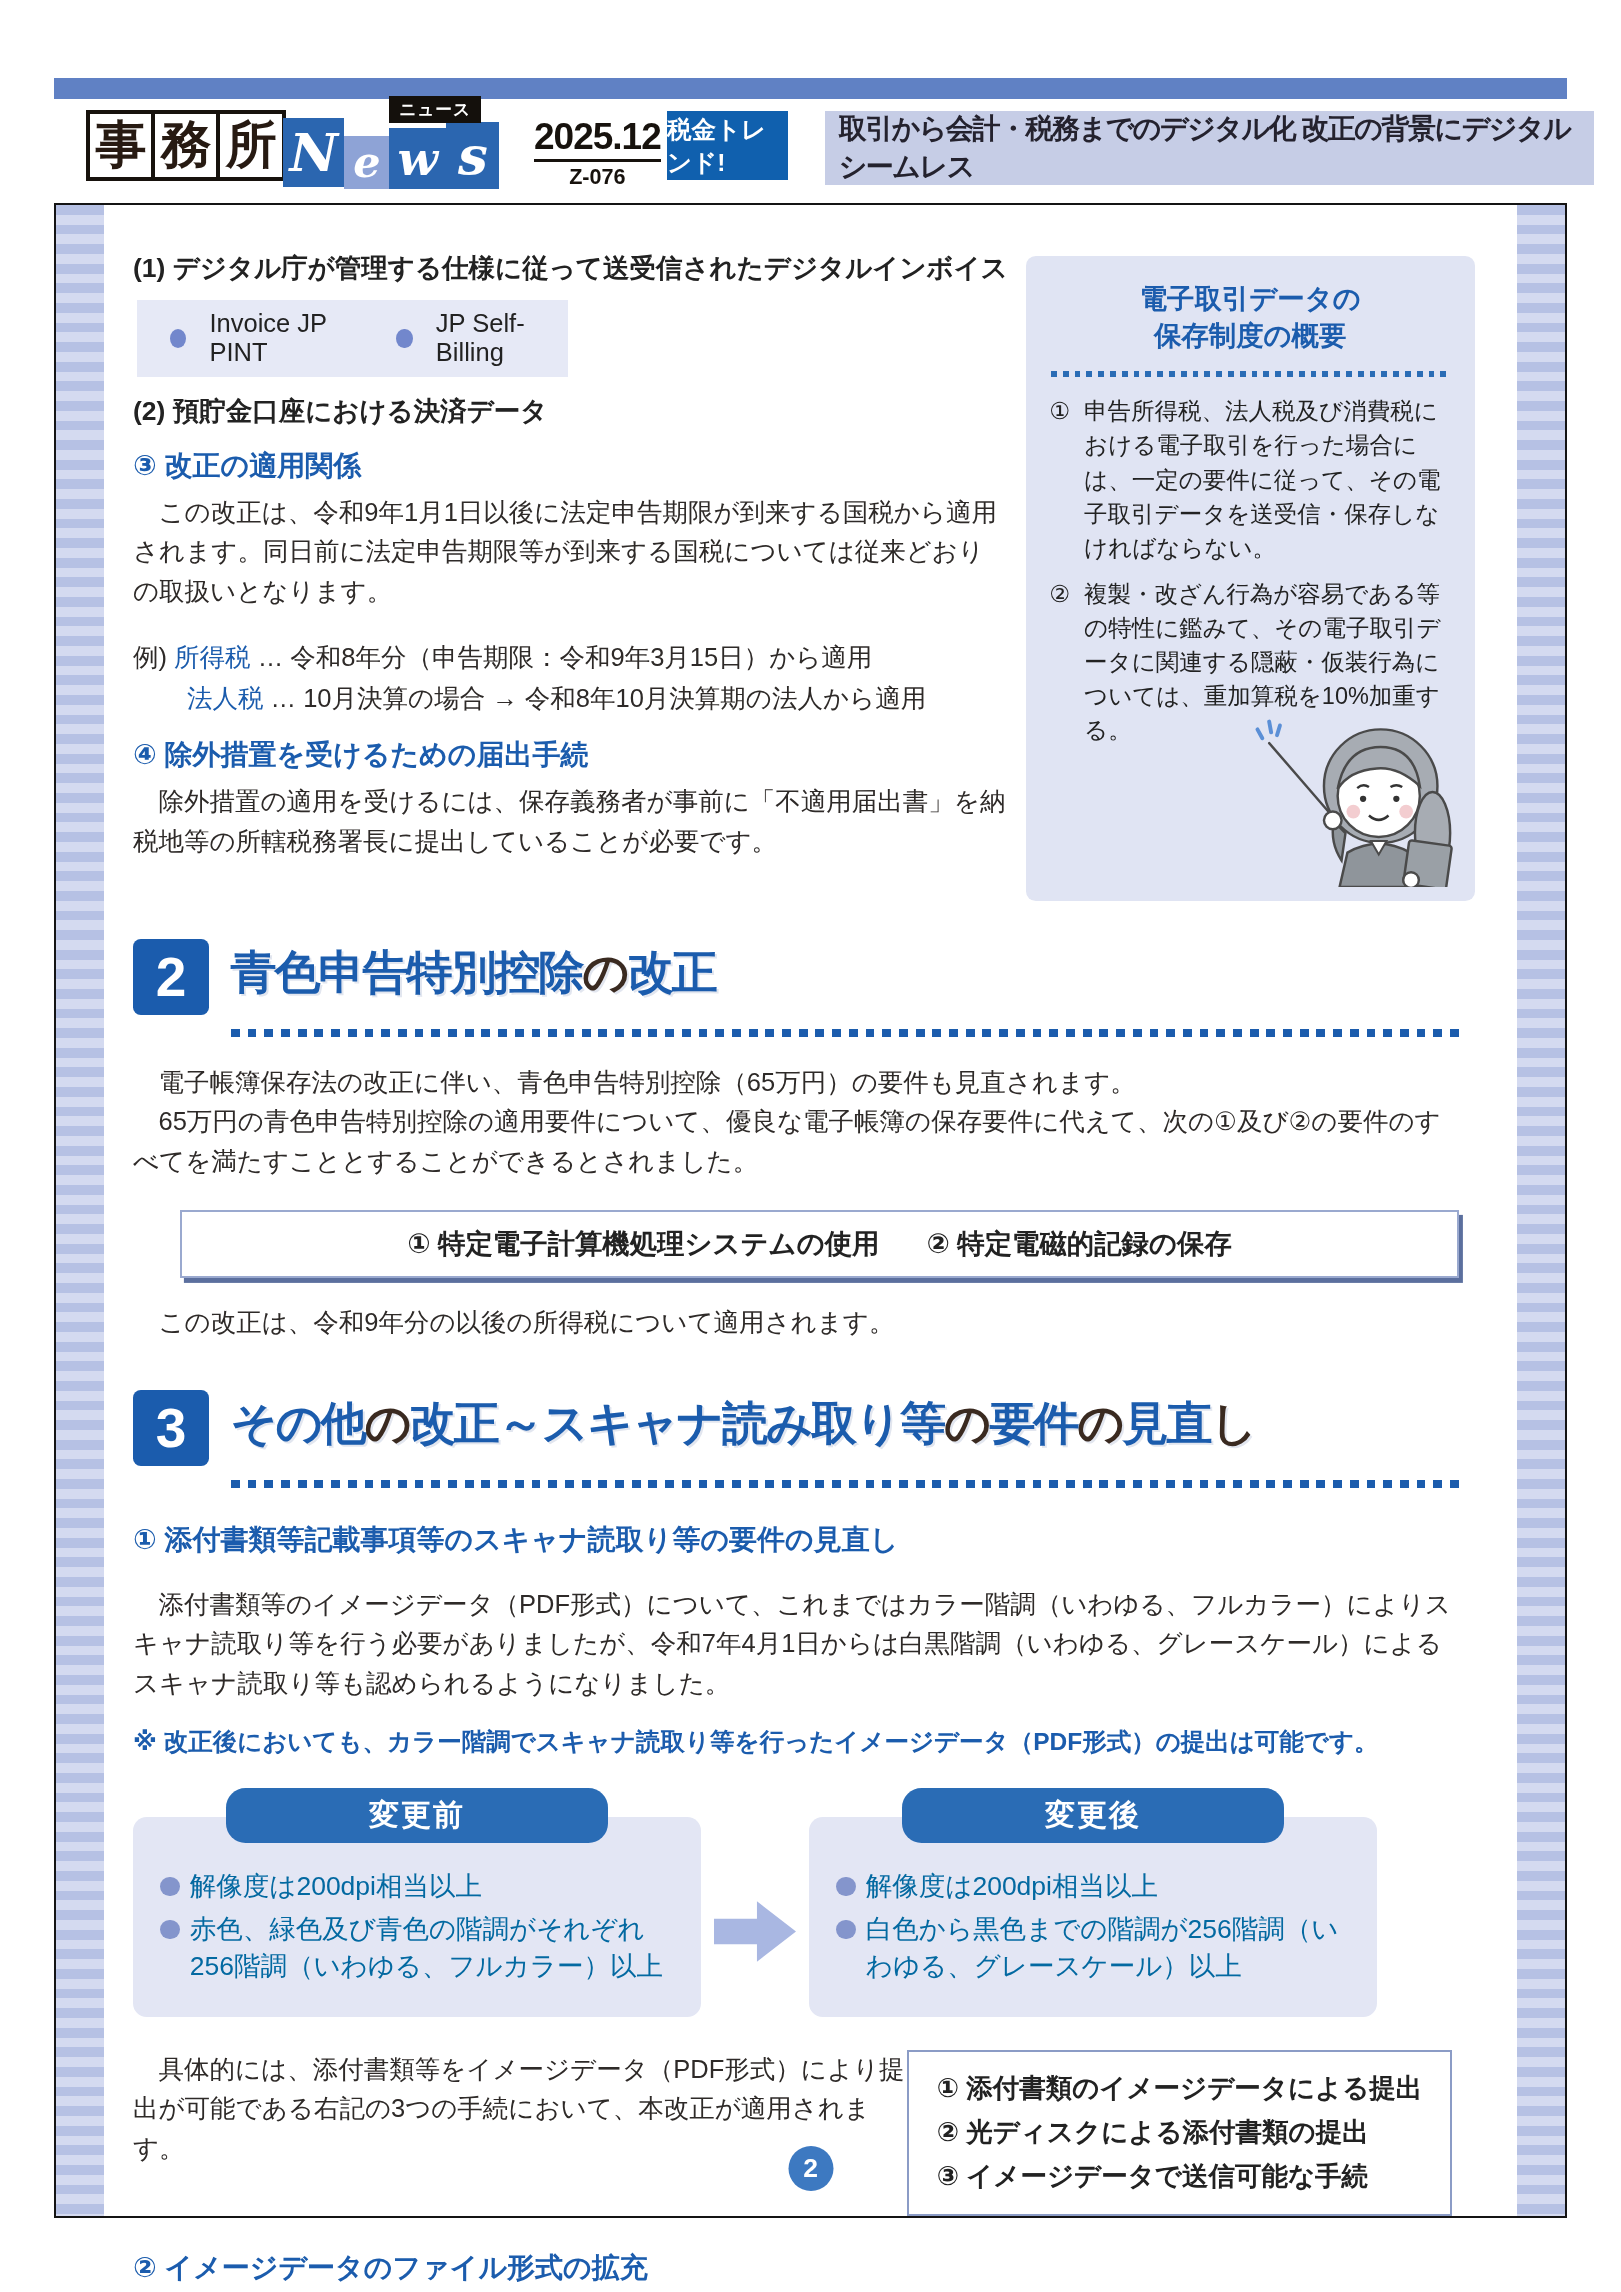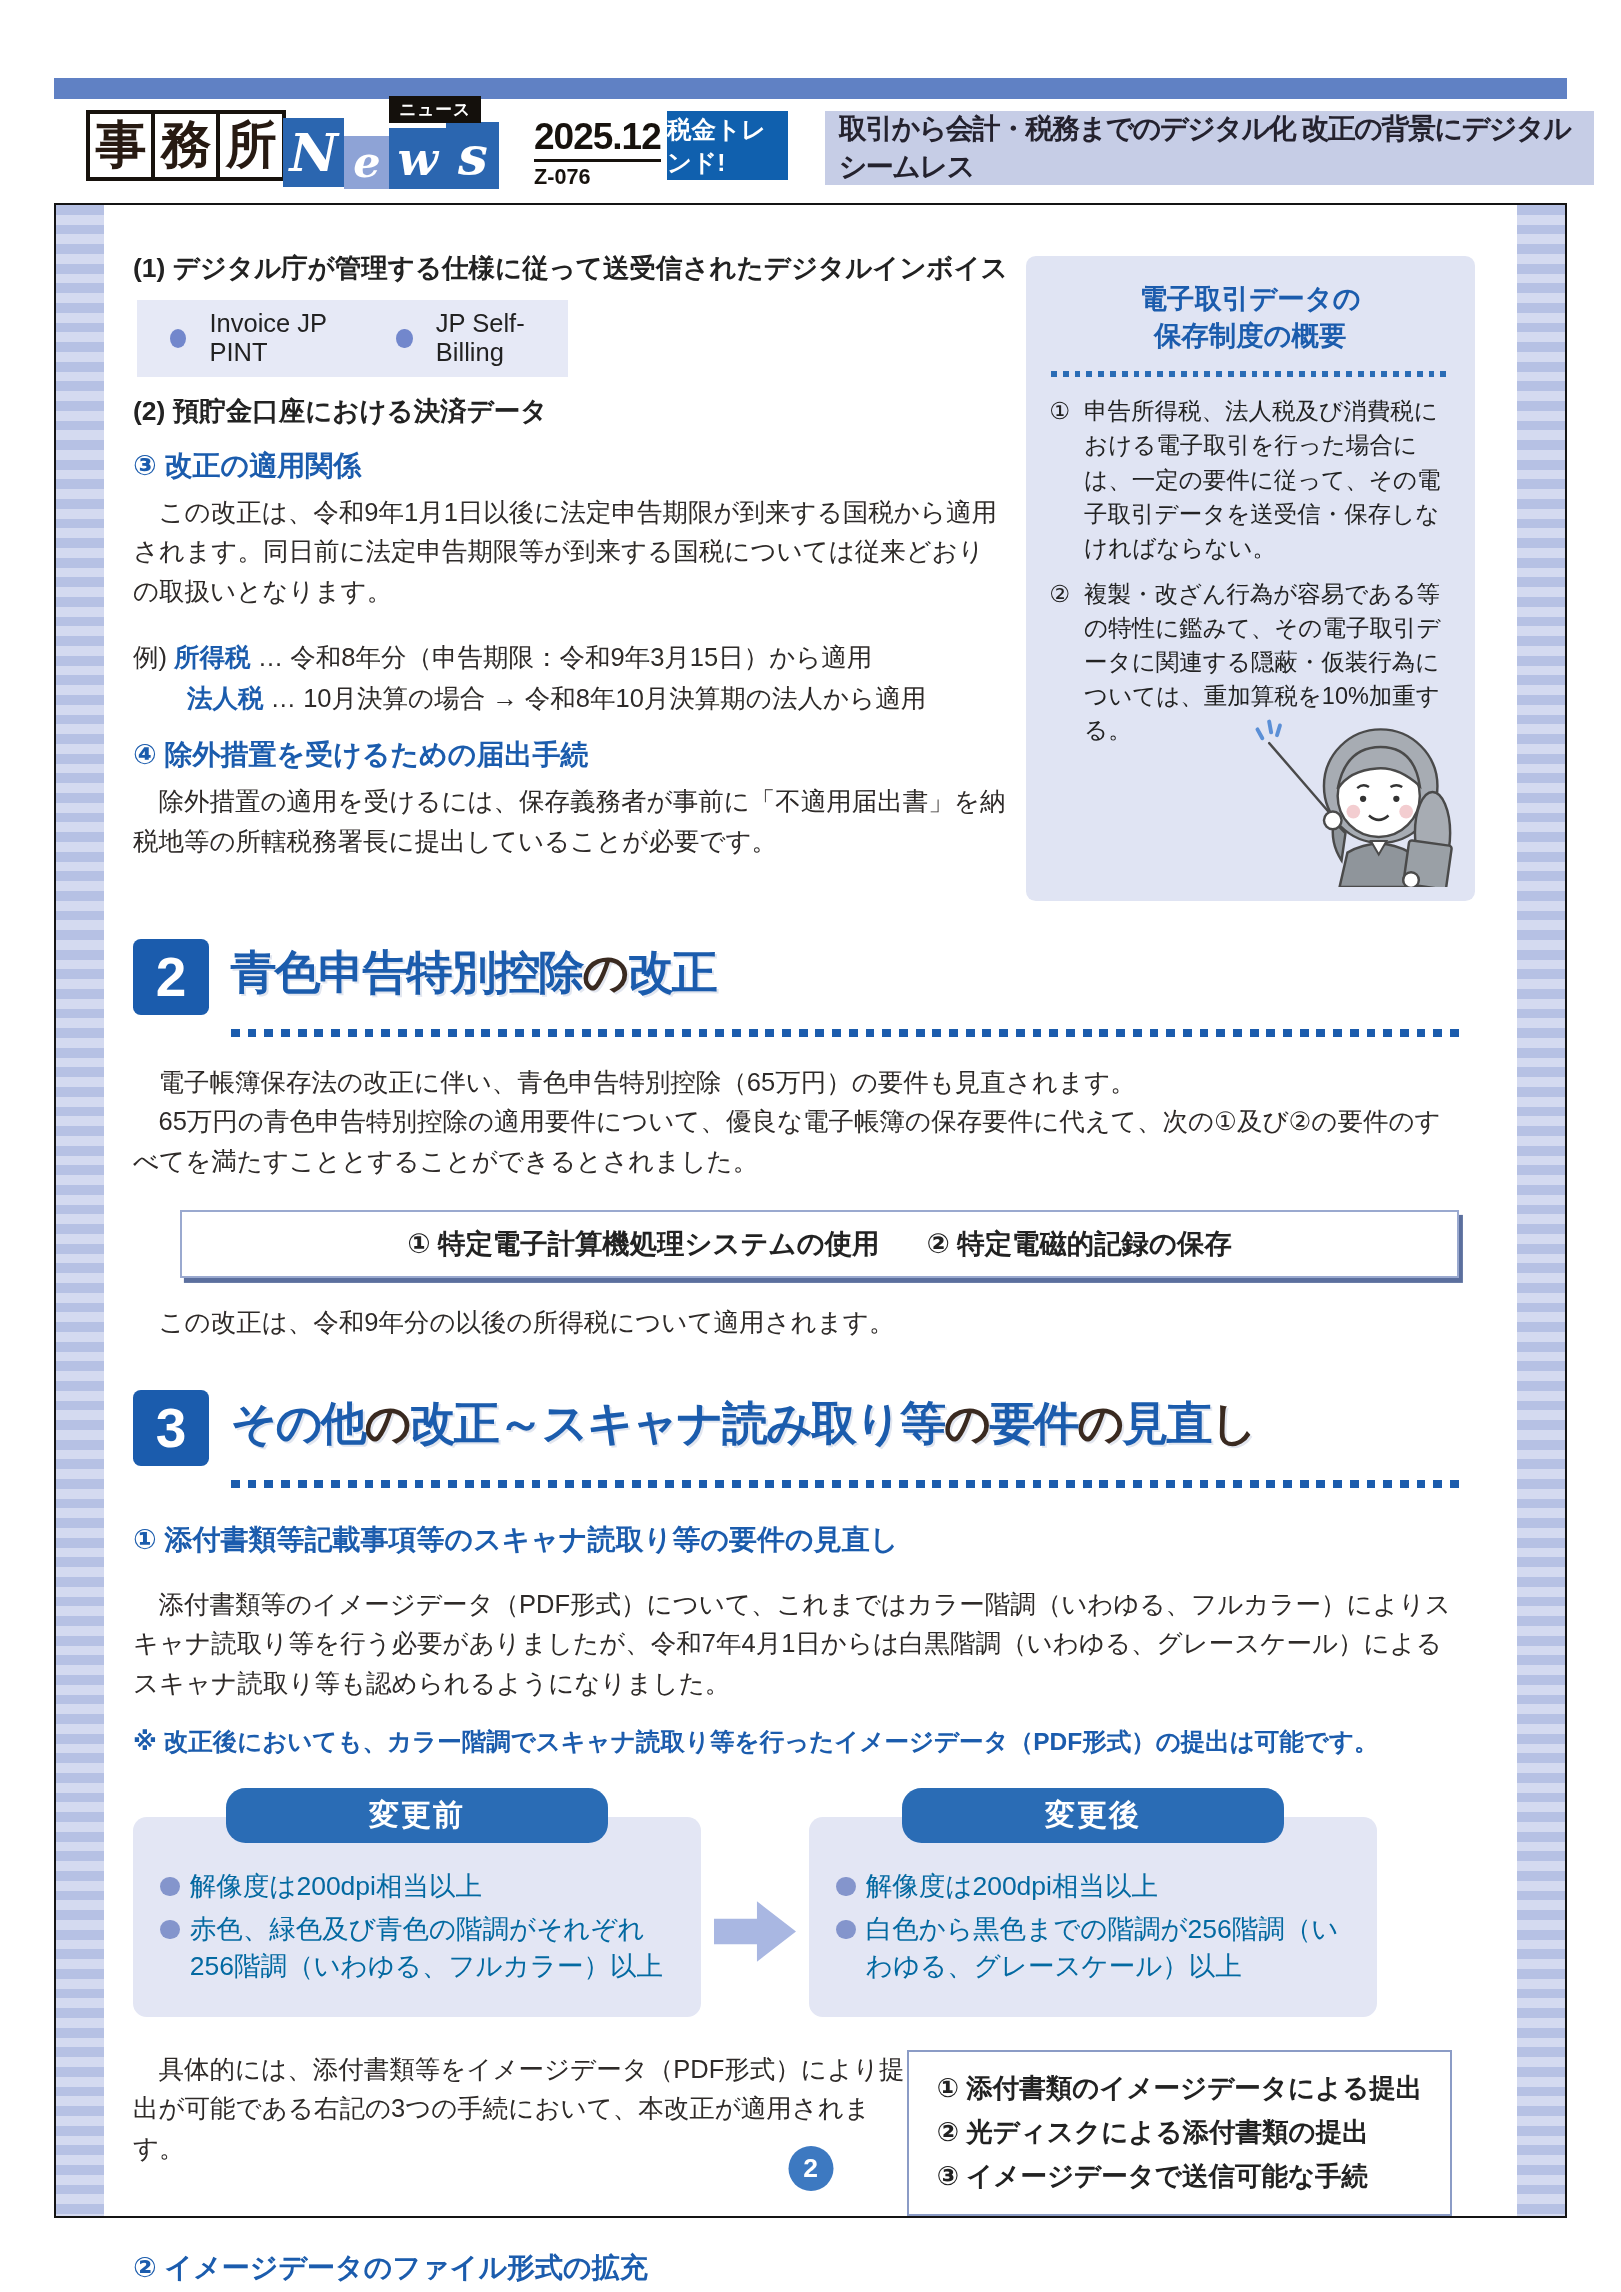--- a/index.html
+++ b/index.html
@@ -27,21 +27,21 @@
     font-size:51px;font-weight:800;color:#271a12;margin-right:-4.9px;}
   .news-tiles{display:flex;margin-left:2px;position:relative;}
   .news-tile{display:flex;align-items:center;justify-content:center;color:#fff;
     font-size:53px;font-weight:700;font-family:"DejaVu Serif",serif;font-style:italic;}
   .nt-n{width:61px;height:69px;background:#2b66b0;margin-top:7.8px;}
   .nt-e{width:45px;height:53px;background:#8ea3d6;margin-top:25.5px;font-size:43px;}
   .nt-w{width:57px;height:61px;background:#2b66b0;margin-top:17.6px;font-size:47px;}
   .nt-s{width:53px;height:67px;background:#2b66b0;margin-top:11.8px;}
   .news-ruby{position:absolute;left:106px;top:-13.7px;background:#14100c;color:#fff;
     font-size:16.7px;font-weight:700;padding:2px 9.8px;letter-spacing:1px;}
-  .date-block{position:absolute;left:534px;top:118px;text-align:left;color:#17120d;}
+  .date-block{position:absolute;left:534px;top:118px;text-align:center;color:#17120d;}
   .date-main{font-size:37px;font-weight:800;border-bottom:3.9px solid #17120d;
     line-height:1.05;padding-bottom:2px;letter-spacing:-1px;}
   .date-code{font-size:21.6px;font-weight:700;margin-top:2px;letter-spacing:0;}
   .trend-badge{position:absolute;left:667px;top:111px;width:121px;height:69px;background:#1060ae;
     color:#fff;display:flex;align-items:center;justify-content:center;
     font-size:24.5px;font-weight:700;}
   .title-strip{position:absolute;left:825px;top:111px;width:769px;height:74px;background:var(--lav-strip);
     display:flex;align-items:center;padding-left:13.7px;color:#24222e;
     font-size:28px;font-weight:800;letter-spacing:-1.5px;}
   
@@ -60,21 +60,21 @@
   .top-section{position:relative;height:642px;}
   .left-col{width:877px;}
   .num-item{font-size:26.5px;font-weight:700;color:#222;margin-top:5.9px;}
   .chip-box{background:#e6e9f6;margin:13.7px 0 15.7px 3.9px;width:431px;
     padding:9.8px 0 9.8px 33px;font-size:25.5px;color:#222;display:flex;align-items:center;gap:33px;}
   .chip{display:flex;align-items:center;gap:23px;justify-content:center;}
   .chip .dot{width:19.6px;height:19.6px;border-radius:50%;background:#7287cc;display:inline-block;}
   .sub-head{font-size:28px;font-weight:700;color:var(--accent);margin-top:18px;margin-bottom:7.8px;}
   .example{margin-top:25.5px;font-size:25.5px;line-height:1.6;}
   .example .row2{padding-left:54px;}
-  .ex-term{color:var(--accent);font-weight:700;margin-top:16px;}
+  .ex-term{color:var(--accent);font-weight:400;margin-top:16px;}
   
   .side-box{position:absolute;right:-13.7px;top:5.9px;width:449px;height:645px;
     background:#e0e4f3;border-radius:9.8px;padding:25.5px 23.5px 0 23.5px;}
   .side-title{color:var(--accent);font-size:27.4px;font-weight:800;text-align:center;line-height:1.35;}
   .side-dots{height:5.9px;margin:15.7px 2px 17.6px 2px;
     background:repeating-linear-gradient(90deg,var(--accent2) 0 5.9px,transparent 5.9px 11.8px);}
   .side-item{font-size:23.5px;line-height:1.45;color:#222;display:flex;gap:5.9px;margin-bottom:11.8px;}
   .side-item .n{flex:0 0 29px;}
   .presenter{position:absolute;right:17.6px;bottom:9.8px;}
   

